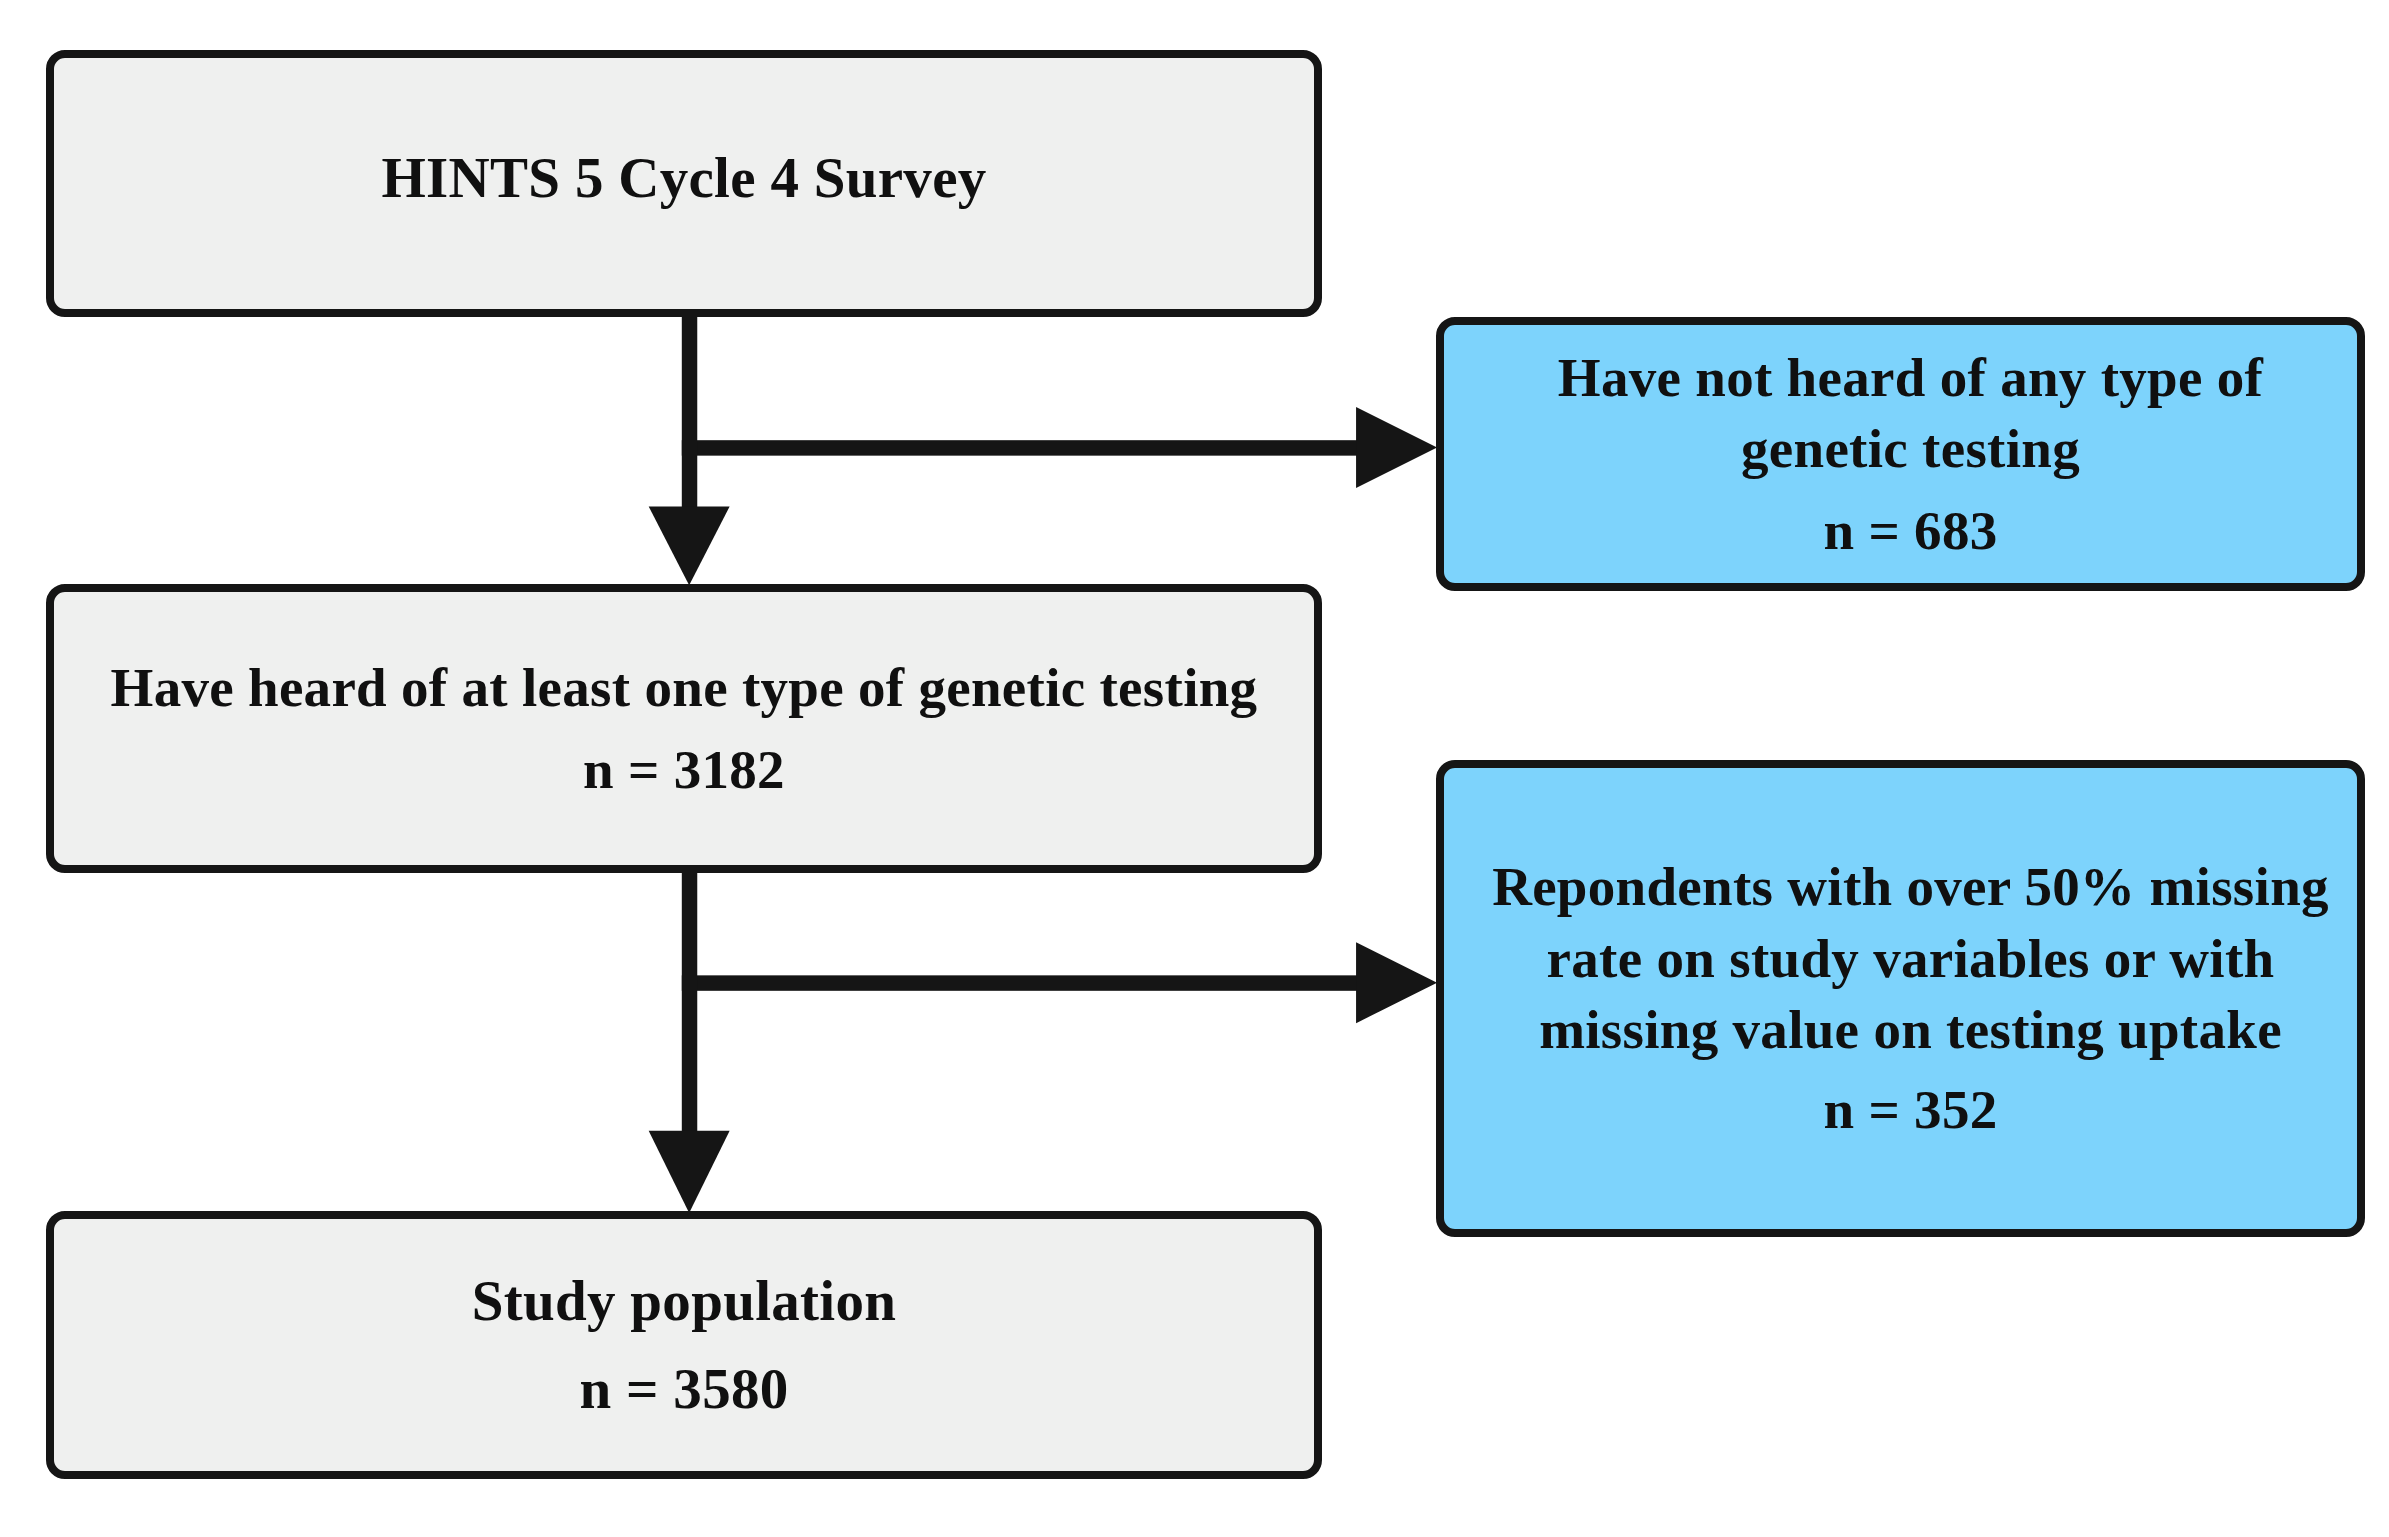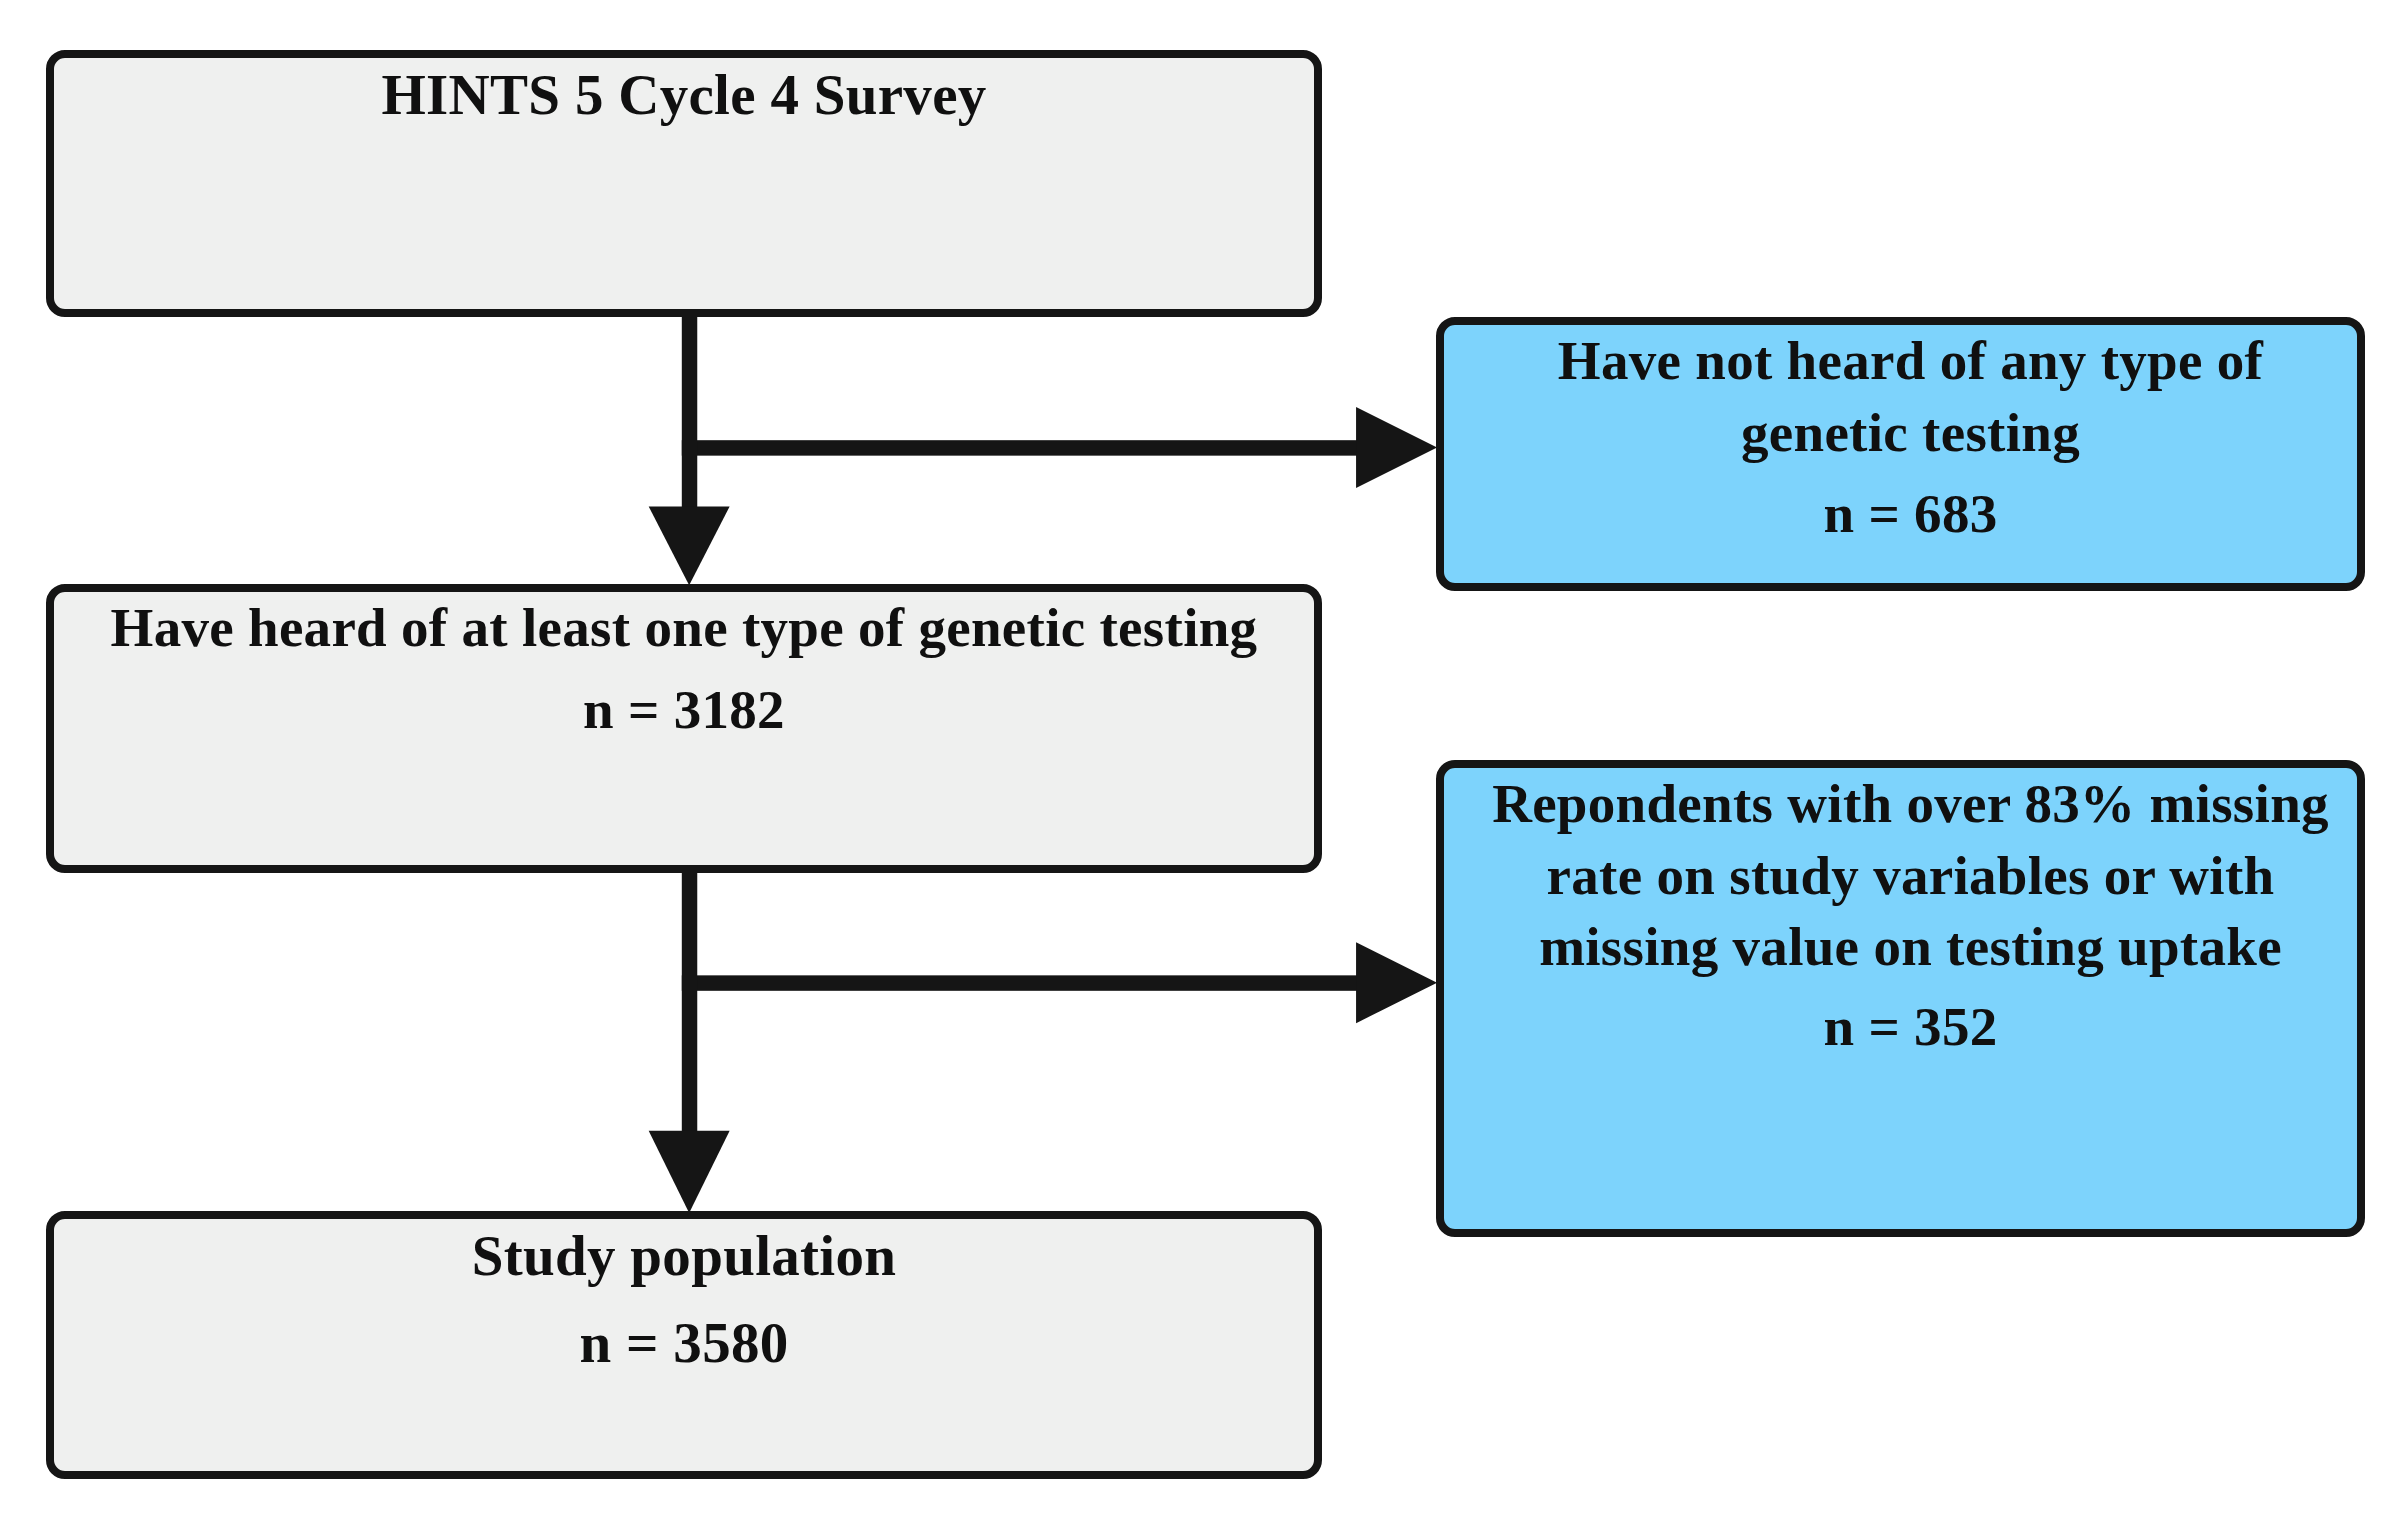--- a/index.html
+++ b/index.html
@@ -26,20 +26,21 @@
     height: 1537px;
   }
   .node {
     position: absolute;
     box-sizing: border-box;
     border: 8px solid #151515;
     border-radius: 19px;
     display: flex;
     flex-direction: column;
     align-items: center;
+    justify-content: center;
     text-align: center;
     font-weight: bold;
     color: #101010;
     line-height: 1.30;
     letter-spacing: 0.3px;
   }
   .node.filled   { background: #eff0ef; }
   .node.unfilled { background: #7dd3fc; padding-left: 20px; }
 
   .node-title {
@@ -109,21 +110,21 @@
     <span class="node-title">Have not heard of any type of genetic testing</span>
     <span class="node-count">n = 683</span>
   </div>
 
   <div class="node filled" id="node-heard">
     <span class="node-title">Have heard of at least one type of genetic testing</span>
     <span class="node-count">n = 3182</span>
   </div>
 
   <div class="node unfilled" id="node-excluded">
-    <span class="node-title">Repondents with over 83% missing rate on study variables or with missing value on testing uptake</span>
+    <span class="node-title">Repondents with over 50% missing rate on study variables or with missing value on testing uptake</span>
     <span class="node-count">n = 352</span>
   </div>
 
   <div class="node filled" id="node-study-pop">
     <span class="node-title">Study population</span>
     <span class="node-count">n = 3580</span>
   </div>
 
 </div>
 

